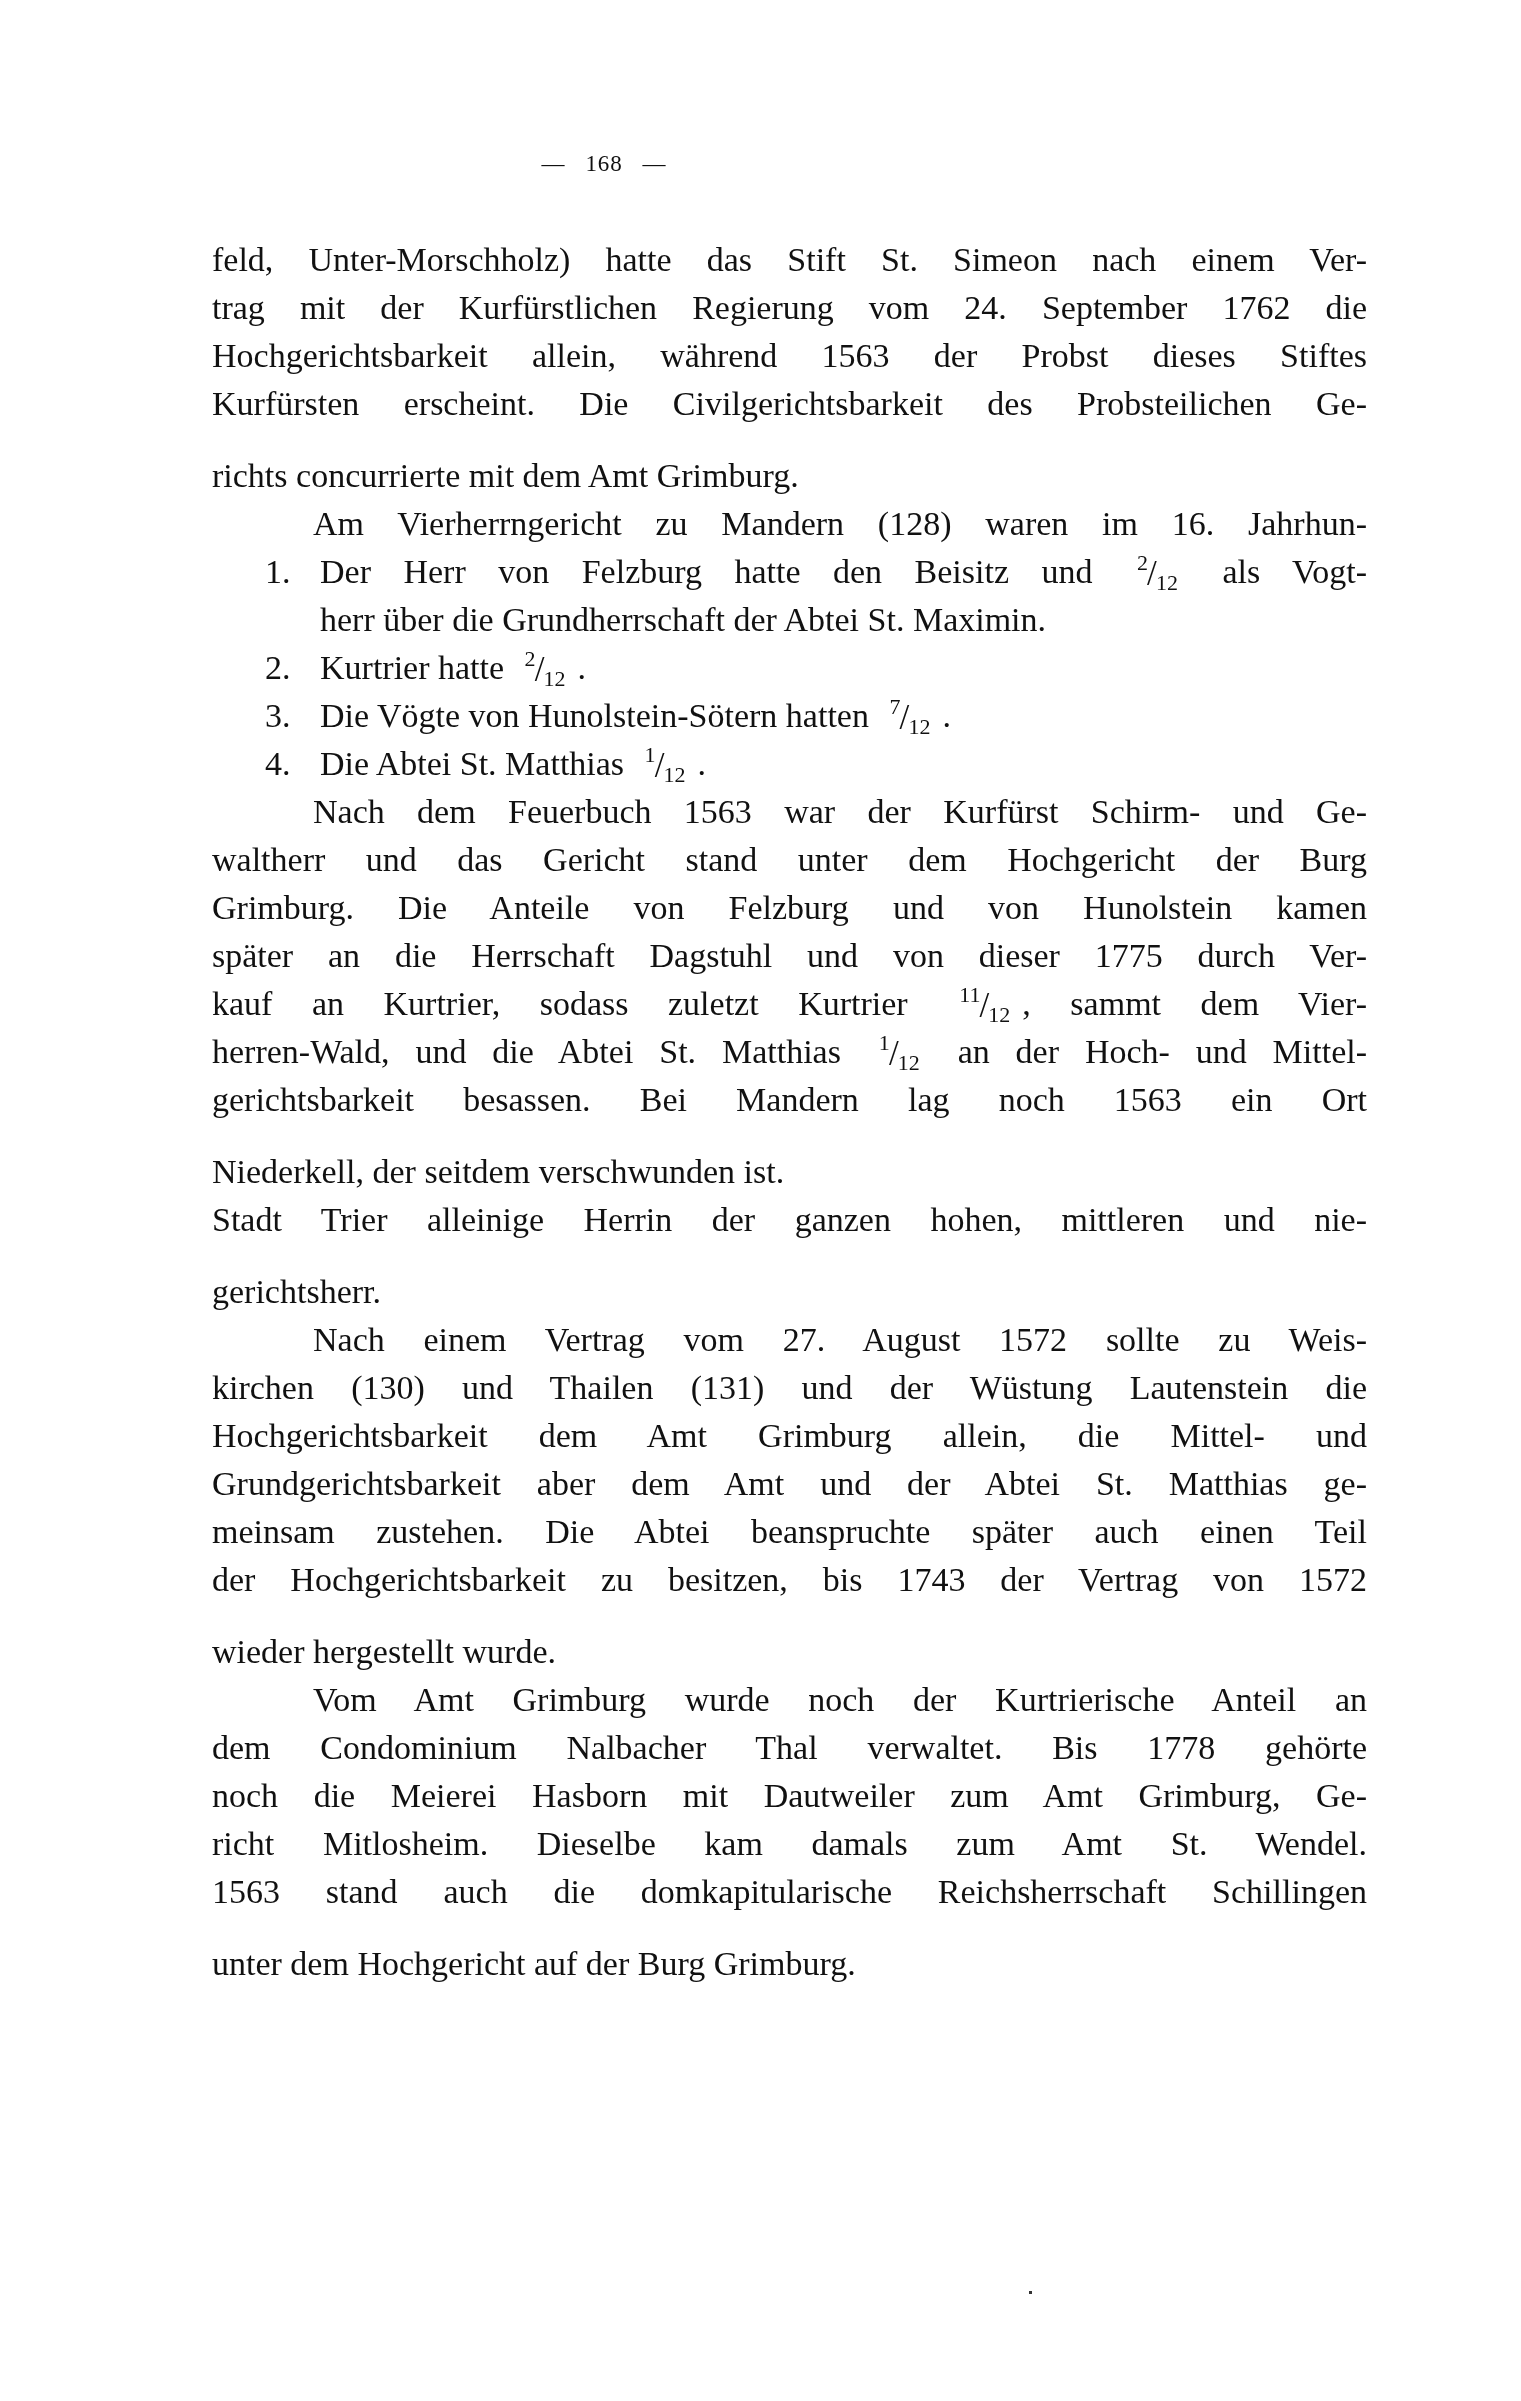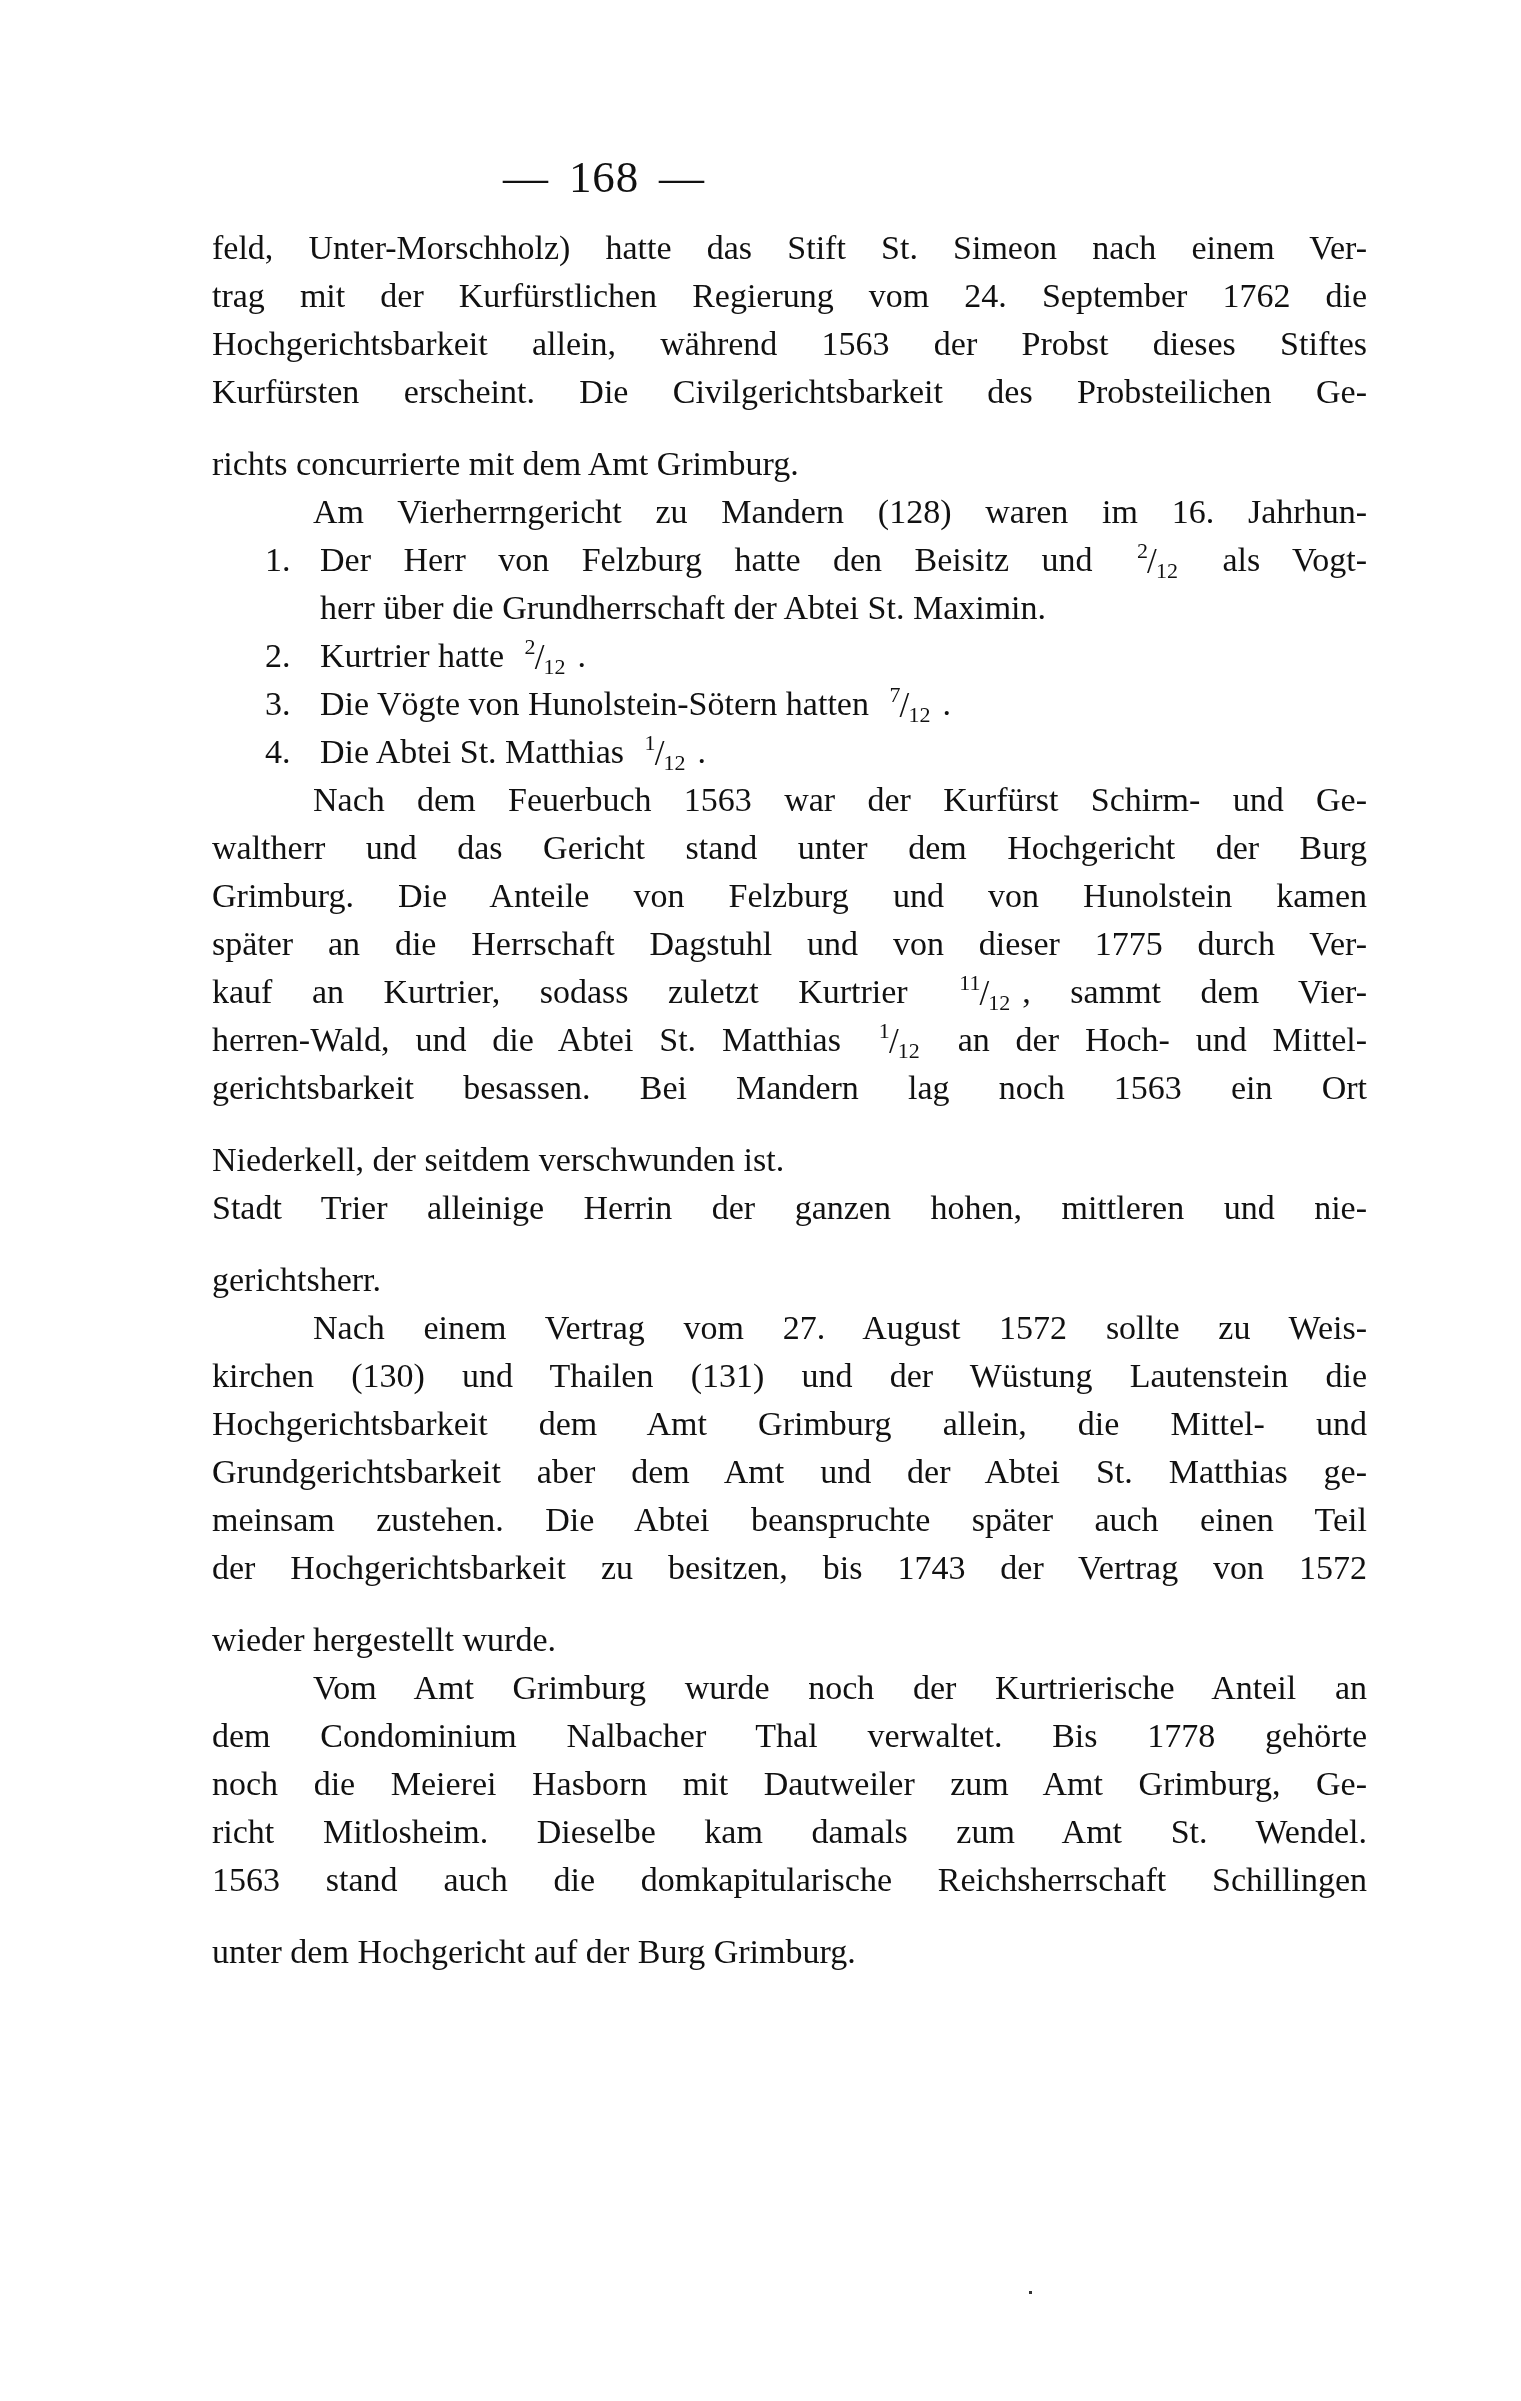--- a/index.html
+++ b/index.html
@@ -21,31 +21,31 @@
     width: 1522px;
     height: 2401px;
     background: #ffffff;
   }
   .page-number {
     position: absolute;
     top: 151px;
     left: 0;
     width: 1208px;
     text-align: center;
-    font-size: 45px;
+    font-size: 23px;
     letter-spacing: 0.9px;
   }
   .page-number .dash {
     display: inline-block;
     margin: 0 20px;
   }
   .text-block {
     position: absolute;
     left: 212px;
-    top: 224px;
+    top: 236px;
     width: 1155px;
   }
   .line {
     height: 48px;
     line-height: 48px;
     font-size: 34px;
     white-space: nowrap;
     text-align: justify;
     text-align-last: justify;
     overflow: visible;

